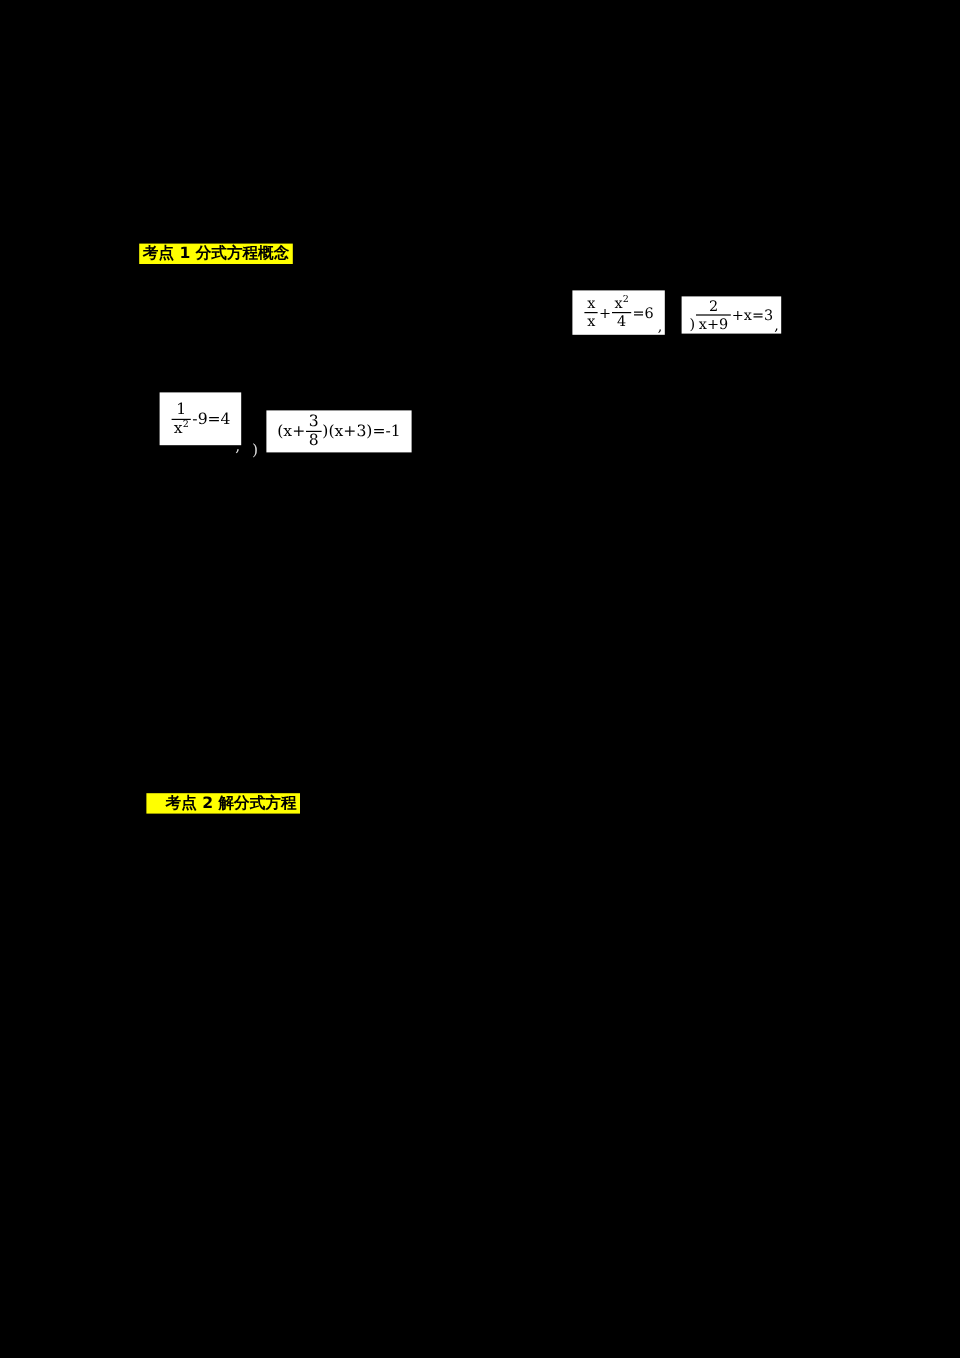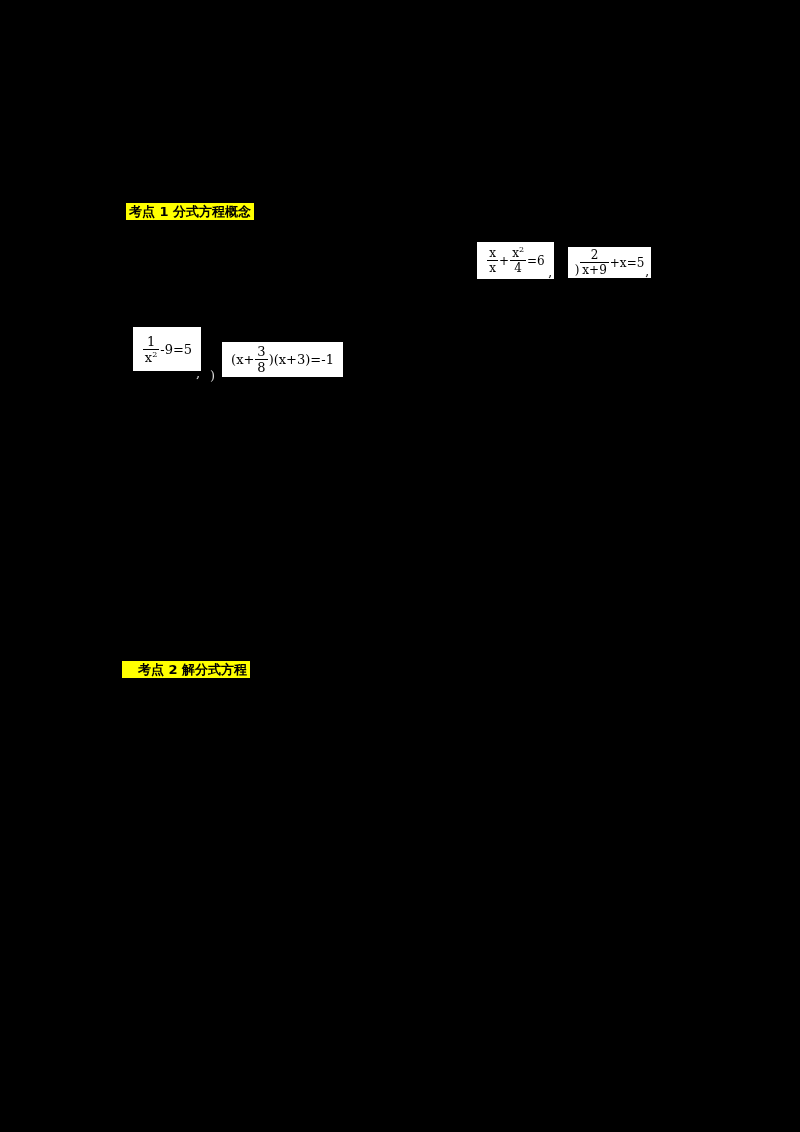--- a/index.html
+++ b/index.html
@@ -59,21 +59,21 @@
   .stray {
     color: #d8d8d8;
     font-size: 13px;
     line-height: 1;
     font-family: "DejaVu Serif", serif;
   }
 </style>
 </head>
 <body>
 
-<div class="abs hl" style="left:126px; top:203px;">考点 1 分式方程概念</div>
+<div class="abs hl" style="left:116px; top:203px;">考点 1 分式方程概念</div>
 
 <div class="abs eqbox" style="left:477px; top:242px; width:77px; height:37px; position:absolute;">
   <span class="frac">
     <span class="num">x</span>
     <span class="den">x</span>
   </span>
   <span>+</span>
   <span class="frac">
     <span class="num"><span>x</span><sup>2</sup></span>
     <span class="den">4</span>
@@ -81,30 +81,30 @@
   <span>=6</span>
   <span class="corner-comma">,</span>
 </div>
 
 <div class="abs eqbox" style="left:568px; top:247px; width:83px; height:31px; position:absolute;">
   <span class="low">)</span>
   <span class="frac">
     <span class="num">2</span>
     <span class="den">x+9</span>
   </span>
-  <span>+x=5</span>
+  <span>+x=3</span>
   <span class="corner-comma">,</span>
 </div>
 
 <div class="abs eqbox" style="left:133px; top:327px; width:68px; height:44px; font-size:13px; position:absolute;">
   <span class="frac">
     <span class="num">1</span>
     <span class="den"><span>x</span><sup>2</sup></span>
   </span>
-  <span>-9=5</span>
+  <span>-9=4</span>
 </div>
 
 <span class="abs stray" style="left:196px; top:366px;">,</span>
 <span class="abs stray" style="left:210px; top:369px;">)</span>
 
 <div class="abs eqbox" style="left:222px; top:342px; width:121px; height:35px; font-size:13px; position:absolute;">
   <span>(x+</span>
   <span class="frac">
     <span class="num">3</span>
     <span class="den">8</span>

